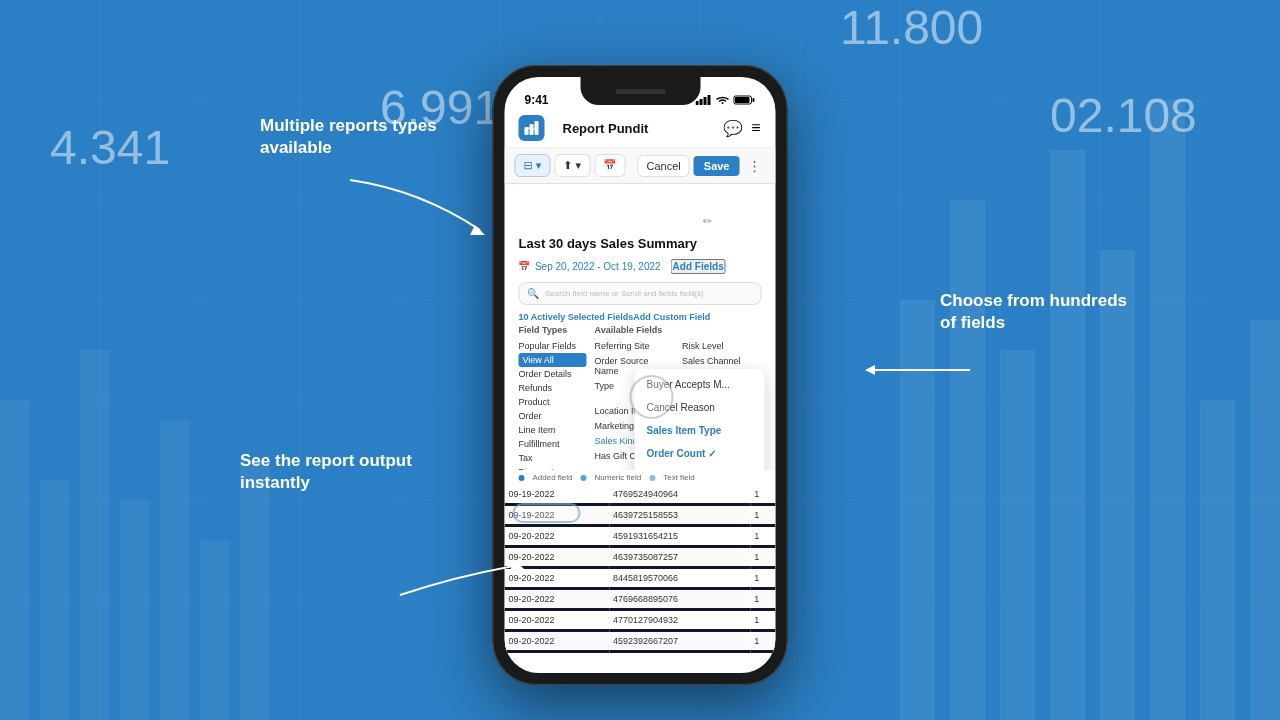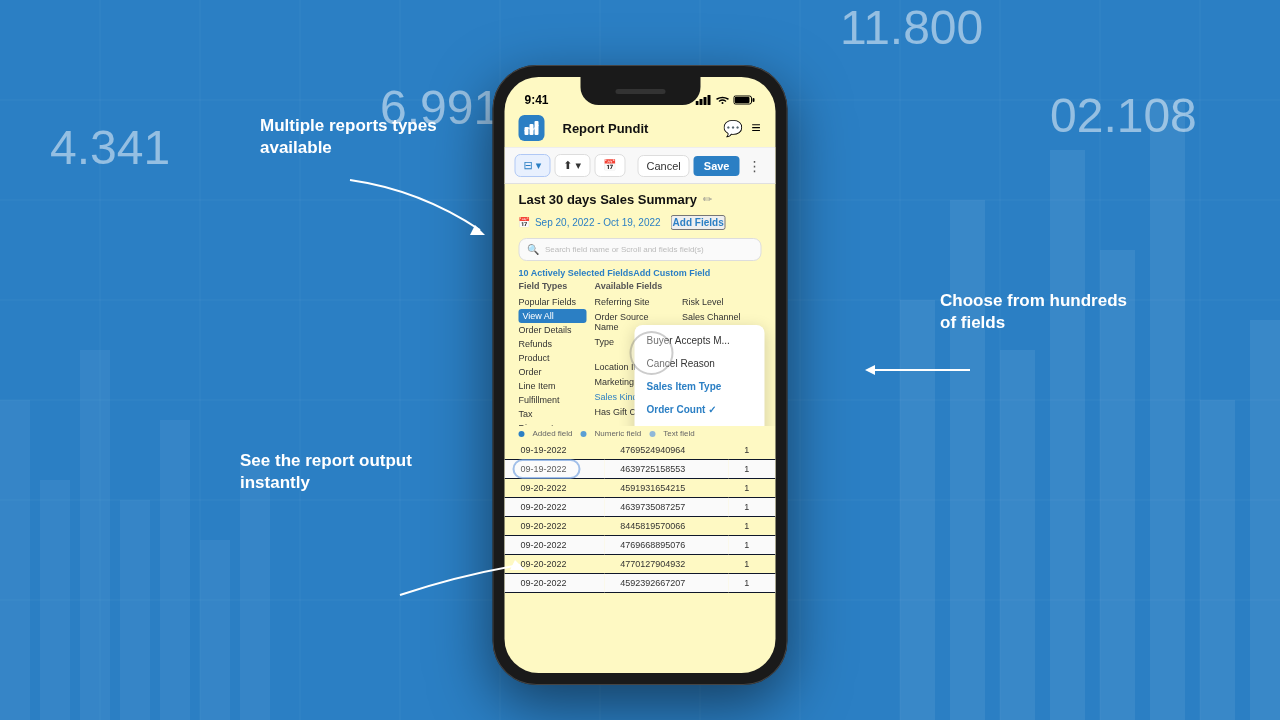--- a/index.html
+++ b/index.html
@@ -100,21 +100,21 @@
       background: #1a1a1a;
       border-radius: 44px;
       padding: 12px;
       box-shadow: 0 20px 60px rgba(0,0,0,0.5), inset 0 0 0 1px #444;
       position: relative;
     }
 
     .phone-screen {
       width: 100%;
       height: 100%;
-      background: #fef9c3;
+      background: #ffffff;
       border-radius: 34px;
       overflow: hidden;
       position: relative;
     }
 
     
     .notch {
       position: absolute;
       top: 0;
       left: 50%;
@@ -258,20 +258,21 @@
       padding: 8px 14px 4px;
       display: flex;
       align-items: center;
       gap: 6px;
     }
 
     .report-title-text {
       font-size: 13px;
       font-weight: 700;
       color: #111;
+      margin-top: 44px;
     }
 
     .edit-icon {
       color: #888;
       font-size: 11px;
     }
 
     
     .date-range {
       padding: 4px 14px;
@@ -413,22 +414,22 @@
     }
 
     
     .data-table {
       width: 100%;
       border-collapse: collapse;
       font-size: 9px;
     }
 
     .data-table td {
-      padding: 4px 16px;
-      border-bottom: 1px solid #0f172a;
+      padding: 4px 4px;
+      border-bottom: 3px solid #0f172a;
       color: #333;
     }
 
     .data-table tr:nth-child(even) td {
       background: #fafafa;
     }
 
     
     .legend-row {
       display: flex;

